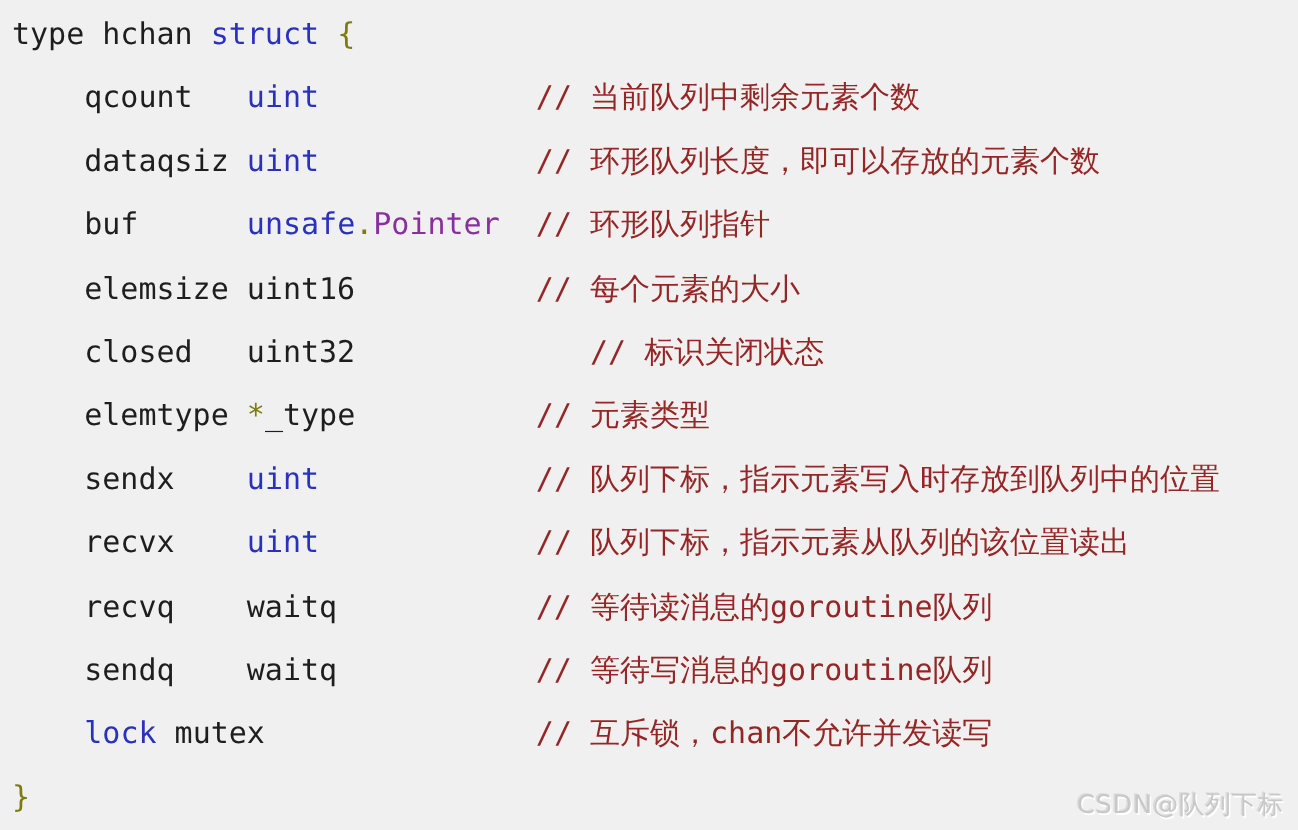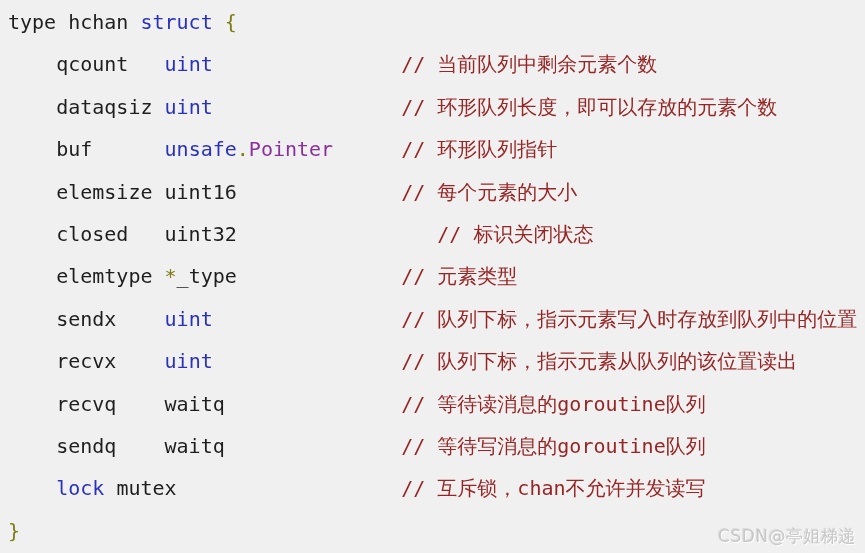--- a/index.html
+++ b/index.html
@@ -20,31 +20,31 @@
     font-size: 20px;
     line-height: 42.4px;
     white-space: pre;
     color: var(--plain, #1e1e1e);
   }
   .code-line { white-space: pre; }
   .tok-plain   { color: var(--plain,   #1e1e1e); text-align: right; }
   .tok-keyword { color: var(--keyword, #2a31be); text-align: center; }
   .tok-purple  { color: var(--purple,  #8a2f9e); text-align: right; }
   .tok-olive   { color: var(--olive,   #7c7c10); }
-  .tok-comment { color: var(--comment, #962626); margin-left: 44px; }
+  .tok-comment { color: var(--comment, #962626); }
   .watermark {
     position: absolute;
     right: 9px;
     bottom: 5px;
     font-family: "DejaVu Sans", sans-serif;
     font-size: 17px;
     color: #c8c8c8;
     text-shadow: 1px 1px 0 #ffffff, -1px -1px 0 #dcdcdc;
     letter-spacing: 0.5px;
     user-select: none;
   }
 </style>
 </head>
 <body>
 
 <pre class="code-block"><div class="code-line"><span class="tok-plain">type hchan </span><span class="tok-keyword">struct</span><span class="tok-plain"> </span><span class="tok-olive">{</span></div><div class="code-line"><span class="tok-plain">    qcount   </span><span class="tok-keyword">uint</span><span class="tok-plain">            </span><span class="tok-comment">// 当前队列中剩余元素个数</span></div><div class="code-line"><span class="tok-plain">    dataqsiz </span><span class="tok-keyword">uint</span><span class="tok-plain">            </span><span class="tok-comment">// 环形队列长度，即可以存放的元素个数</span></div><div class="code-line"><span class="tok-plain">    buf      </span><span class="tok-keyword">unsafe</span><span class="tok-olive">.</span><span class="tok-purple">Pointer</span><span class="tok-plain">  </span><span class="tok-comment">// 环形队列指针</span></div><div class="code-line"><span class="tok-plain">    elemsize uint16</span><span class="tok-plain">          </span><span class="tok-comment">// 每个元素的大小</span></div><div class="code-line"><span class="tok-plain">    closed   uint32</span><span class="tok-plain">             </span><span class="tok-comment">// 标识关闭状态</span></div><div class="code-line"><span class="tok-plain">    elemtype </span><span class="tok-olive">*</span><span class="tok-plain">_type</span><span class="tok-plain">          </span><span class="tok-comment">// 元素类型</span></div><div class="code-line"><span class="tok-plain">    sendx    </span><span class="tok-keyword">uint</span><span class="tok-plain">            </span><span class="tok-comment">// 队列下标，指示元素写入时存放到队列中的位置</span></div><div class="code-line"><span class="tok-plain">    recvx    </span><span class="tok-keyword">uint</span><span class="tok-plain">            </span><span class="tok-comment">// 队列下标，指示元素从队列的该位置读出</span></div><div class="code-line"><span class="tok-plain">    recvq    waitq</span><span class="tok-plain">           </span><span class="tok-comment">// 等待读消息的goroutine队列</span></div><div class="code-line"><span class="tok-plain">    sendq    waitq</span><span class="tok-plain">           </span><span class="tok-comment">// 等待写消息的goroutine队列</span></div><div class="code-line"><span class="tok-plain">    </span><span class="tok-keyword">lock</span><span class="tok-plain"> mutex</span><span class="tok-plain">               </span><span class="tok-comment">// 互斥锁，chan不允许并发读写</span></div><div class="code-line"><span class="tok-olive">}</span></div></pre>
 
-<div class="watermark">CSDN@亭姐梯递</div>
+<div class="watermark">CSDN@队列下标</div>
 
 </body></html>

